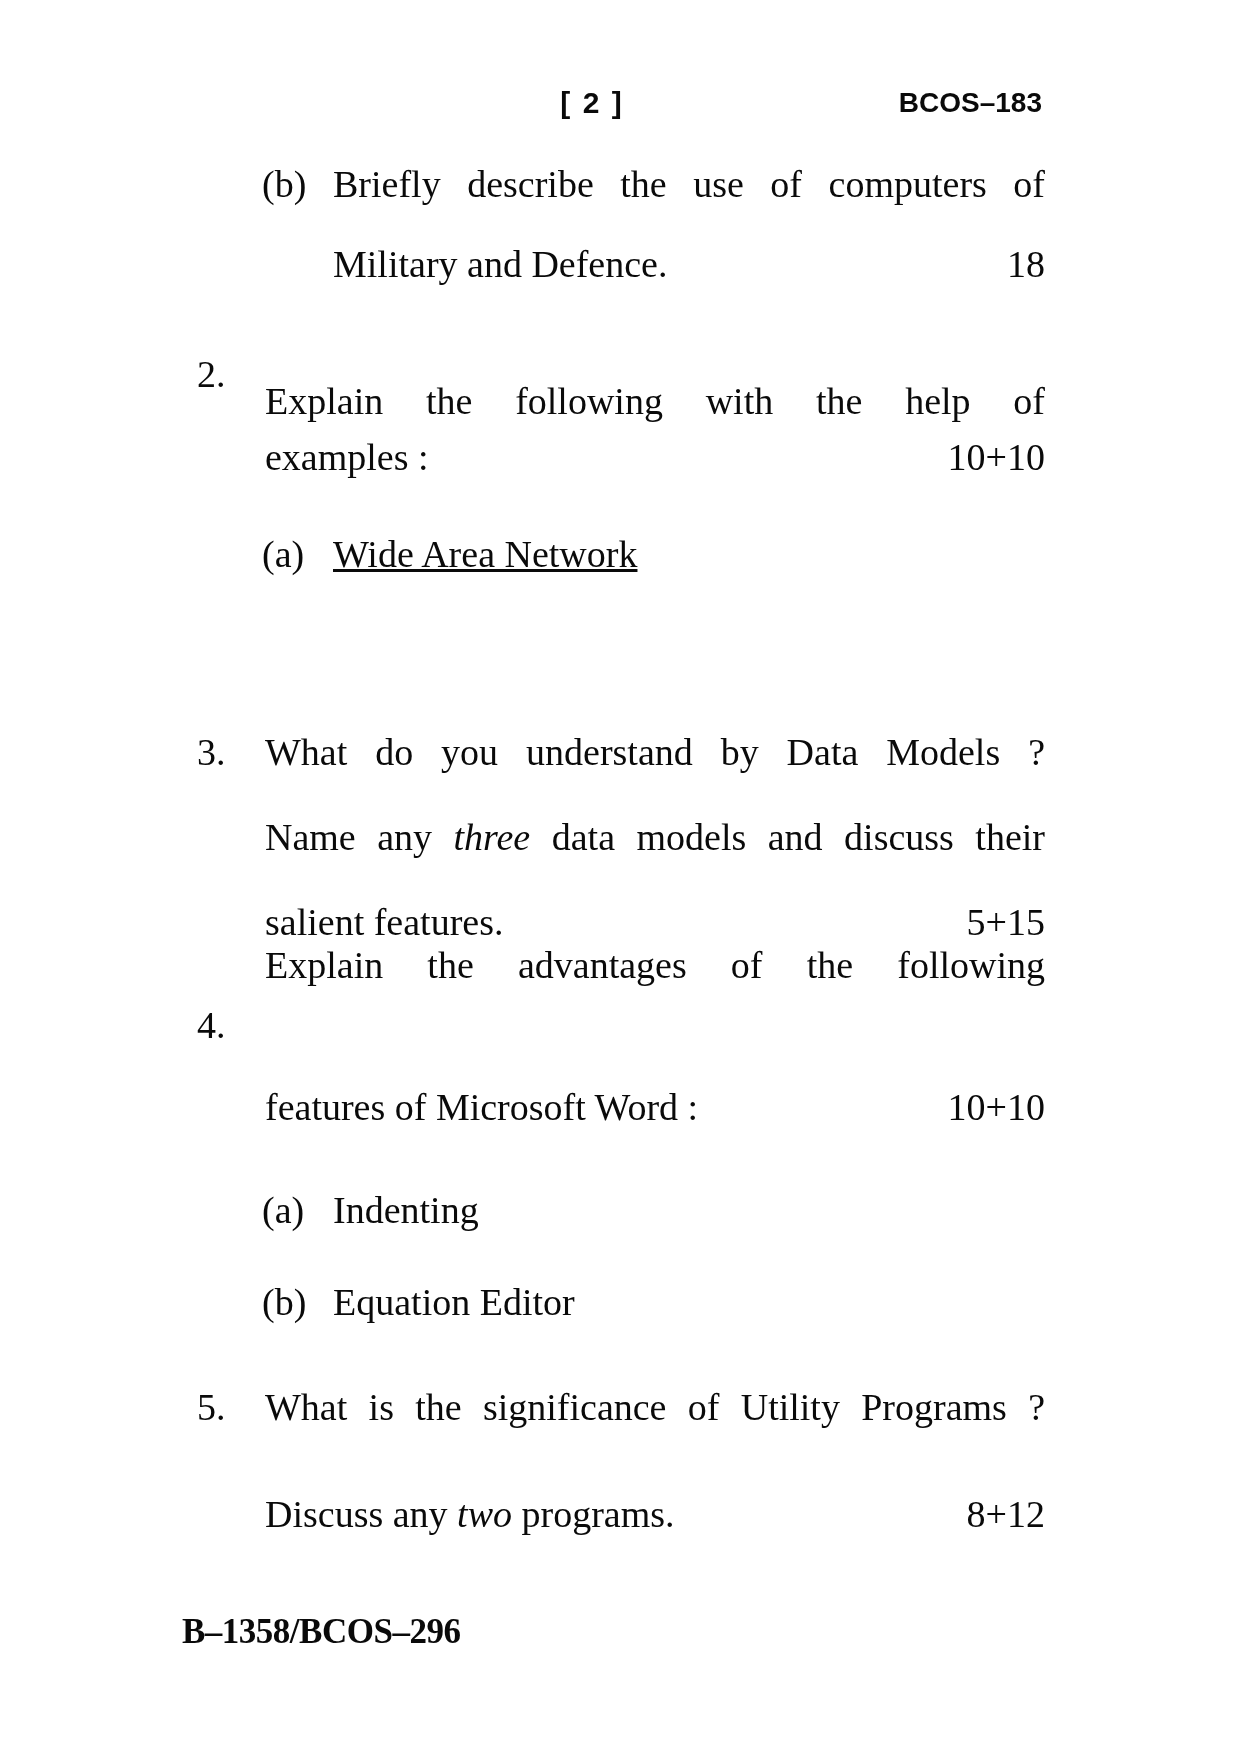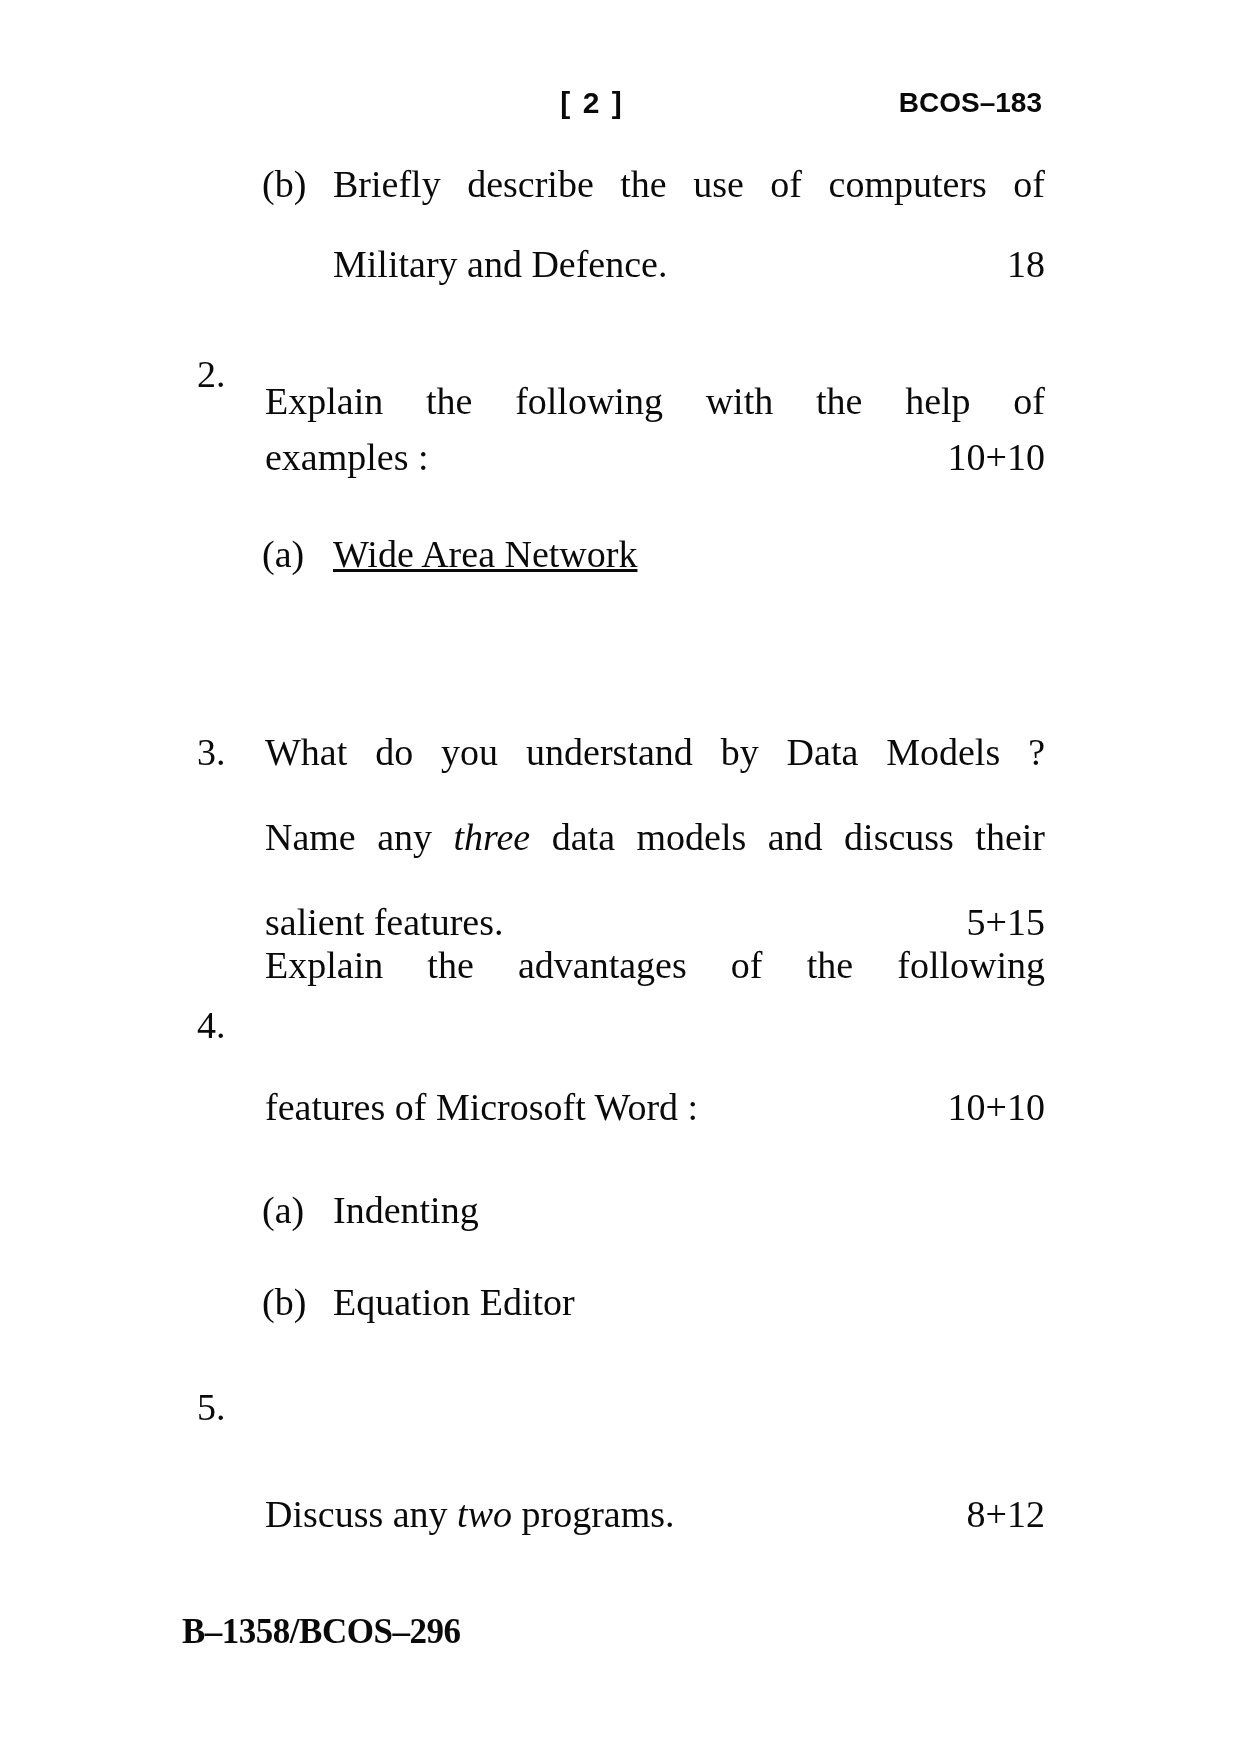--- a/index.html
+++ b/index.html
@@ -106,20 +106,21 @@
     <span>10+10</span>
   </div>
   <div class="abs subrow" style="top:1189px;">
     <span class="sublabel">(a)</span><span>Indenting</span>
   </div>
   <div class="abs subrow" style="top:1281px;">
     <span class="sublabel">(b)</span><span>Equation Editor</span>
   </div>
 
   <div class="abs qnum" style="top:1386px;">5.</div>
+  <div class="abs qline justify" style="top:1386px;">What is the significance of Utility Programs ?</div>
   <div class="abs qline split" style="top:1493px;">
     <span><span>Discuss any </span><em>two</em><span> programs.</span></span>
     <span>8+12</span>
   </div>
 
   <div class="abs footer-code">B–1358/BCOS–296</div>
 
 </div>
 
 </body></html>

